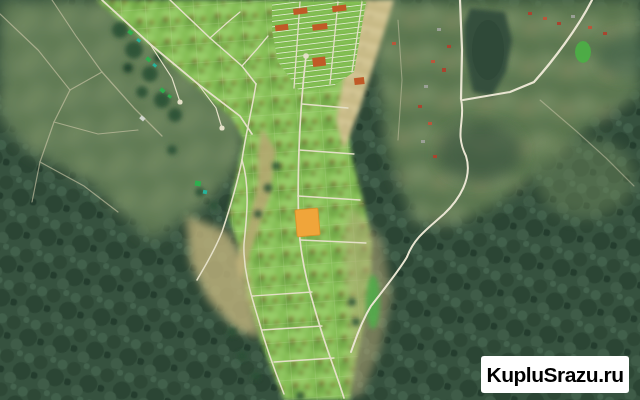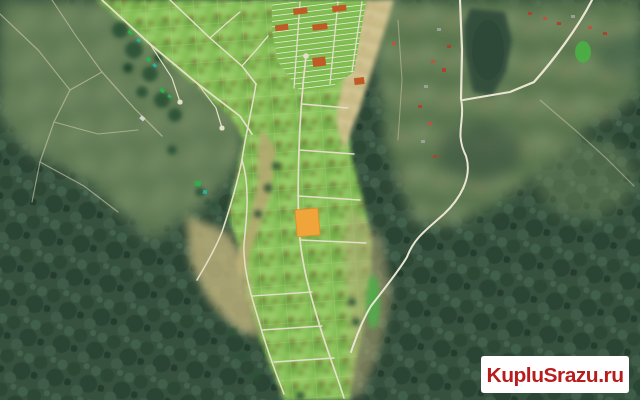--- a/index.html
+++ b/index.html
@@ -220,16 +220,16 @@
     <rect x="336" y="8" width="14" height="6" fill="#c05a27"></rect>
     <rect x="277" y="20" width="13" height="6" fill="#c05a27"></rect>
     <rect x="314" y="24" width="15" height="6" fill="#c05a27"></rect>
     <rect x="310" y="57" width="13" height="9" fill="#c05a27"></rect>
     <rect x="349" y="82" width="10" height="7" fill="#c05a27"></rect>
   </g>
 
   <rect x="296" y="209" width="23" height="27" rx="1" transform="rotate(-5 307 222)" stroke="#d88f25" stroke-width="0.8" fill="#f0a53a"></rect>
 </svg>
 
-<div id="watermark" style="background: rgb(255, 255, 255); color: #b91c1c;">
+<div id="watermark" style="background: rgb(255, 255, 255); color: #000000;">
   <span>KupluSrazu.ru</span>
 </div>
 </div>
 
 </body></html>

